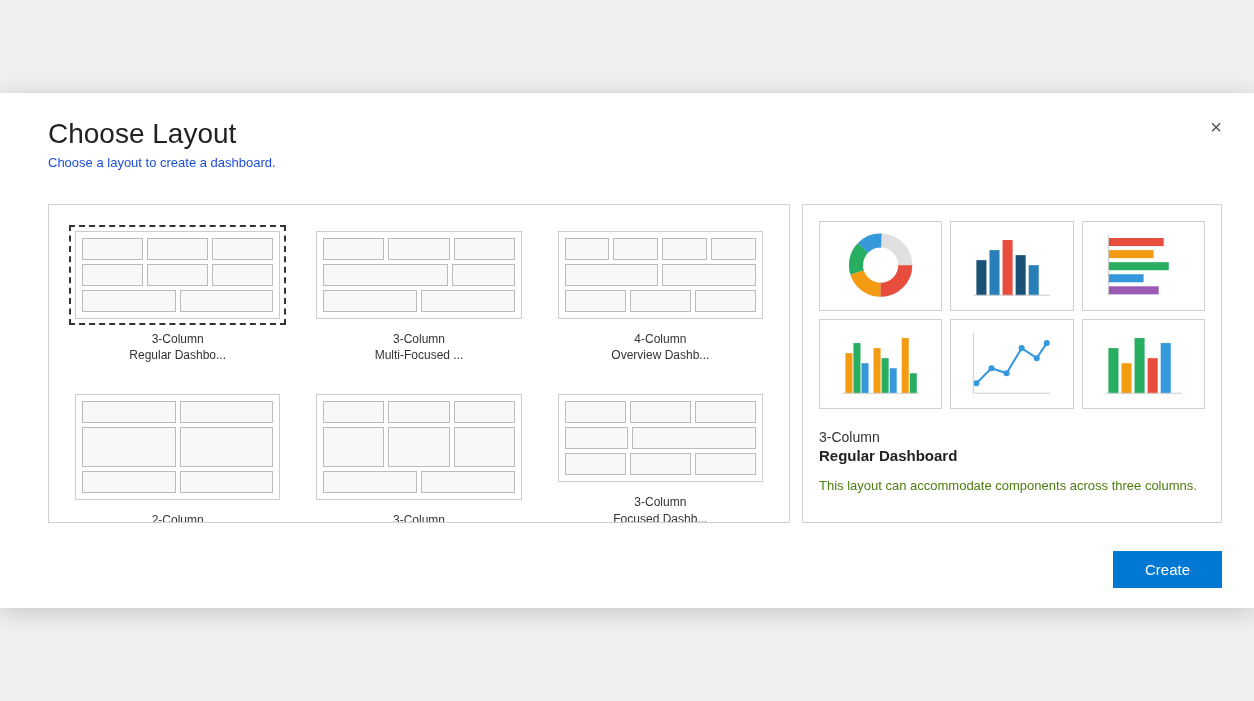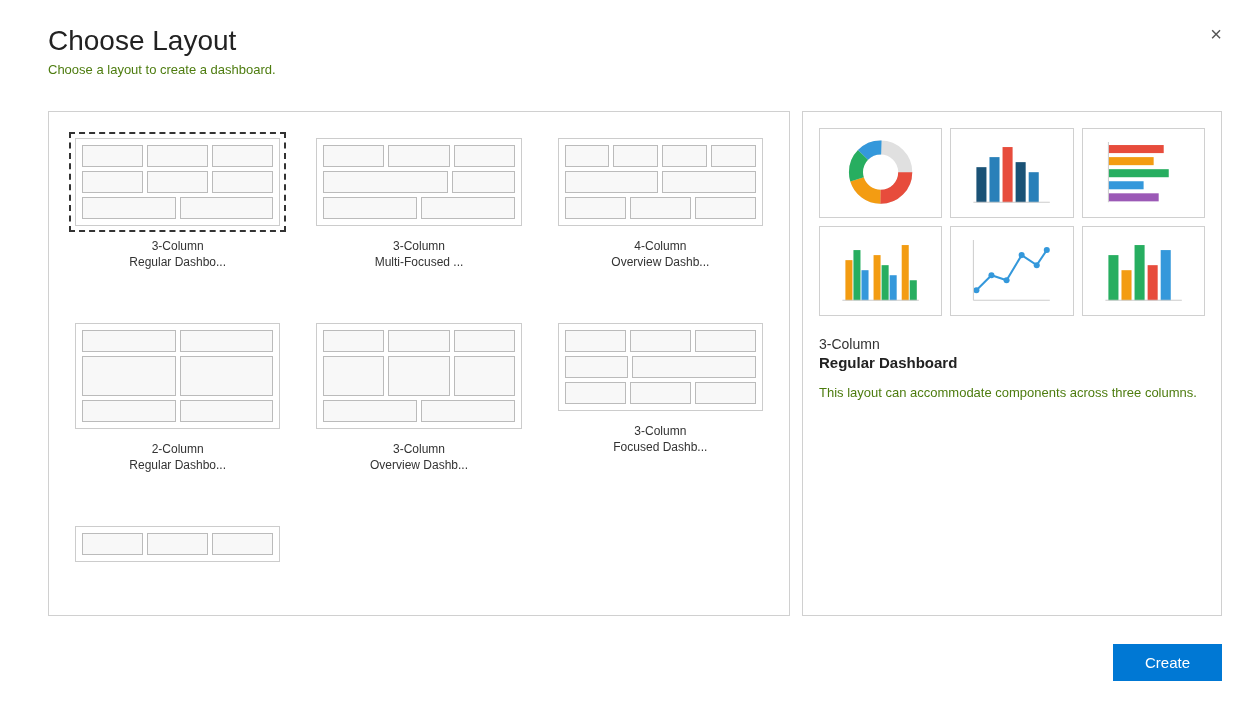--- a/index.html
+++ b/index.html
@@ -7,40 +7,40 @@
       font-family: 'Segoe UI', Arial, sans-serif;
       background: #f0f0f0;
       display: flex;
       align-items: center;
       justify-content: center;
       min-height: 100vh;
     }
     .dialog {
       background: #fff;
       width: 1254px;
-      height: 701px;
+      height: 515px;
       position: relative;
       box-shadow: 0 4px 24px rgba(0,0,0,0.18);
       display: flex;
       flex-direction: column;
     }
     .dialog-header {
       padding: 24px 32px 10px 48px;
       border-bottom: none;
       position: relative;
     }
     .dialog-title {
       font-size: 28px;
       font-weight: 300;
       color: #222;
       line-height: 1.2;
     }
     .dialog-subtitle {
       font-size: 13px;
-      color: #4d7c0f;
+      color: #1d4ed8;
       margin-top: 4px;
     }
     .close-btn {
       position: absolute;
       right: 24px;
       top: 20px;
       font-size: 20px;
       color: #555;
       cursor: pointer;
       background: none;

